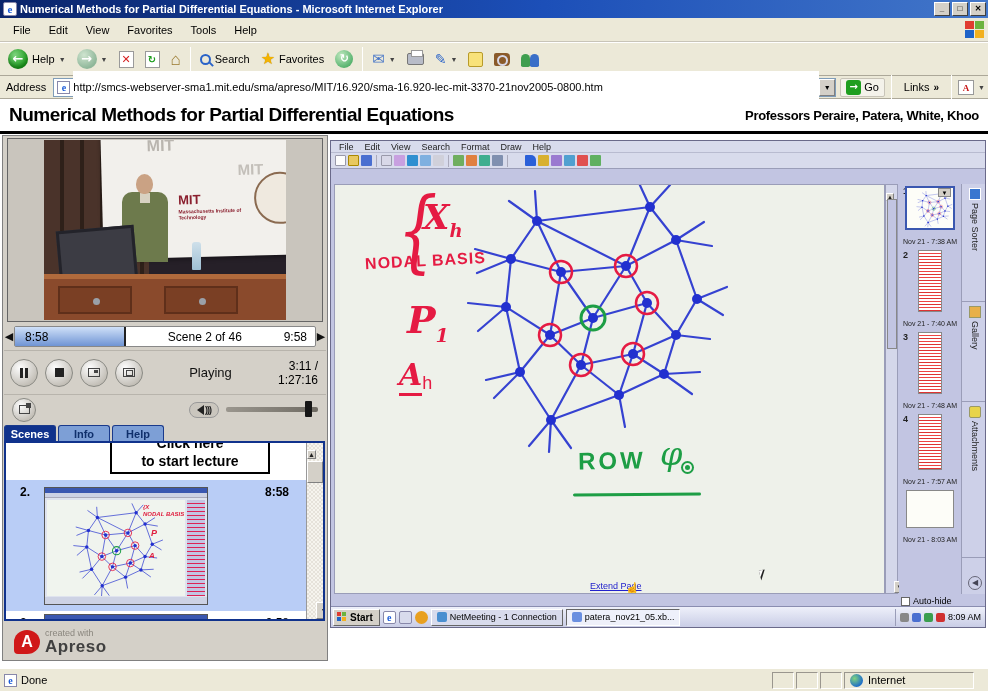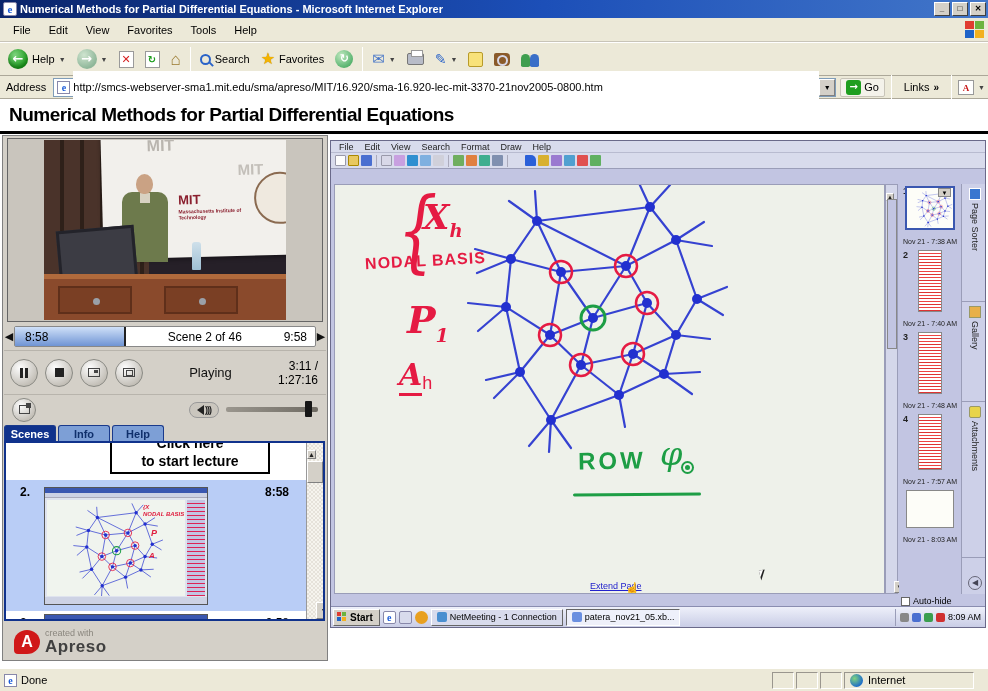--- a/index.html
+++ b/index.html
@@ -323,20 +323,21 @@
     <span>Links</span>
     <span class="chev">»</span>
   </span>
   <span class="tsep"></span>
   <span class="pdfico">A</span>
   <span class="dd">▼</span>
 </div>
 
 <div class="pgheader">
   <span class="pgtitle">Numerical Methods for Partial Differential Equations</span>
+  <span class="profs">Professors Peraire, Patera, White, Khoo</span>
 </div>
 
 <div class="pagebody">
 
   <div class="player">
     <div class="videowrap">
       <div class="video">
         <div class="wallL"></div>
         <div class="banner">
           <span class="mit1">MIT</span>

